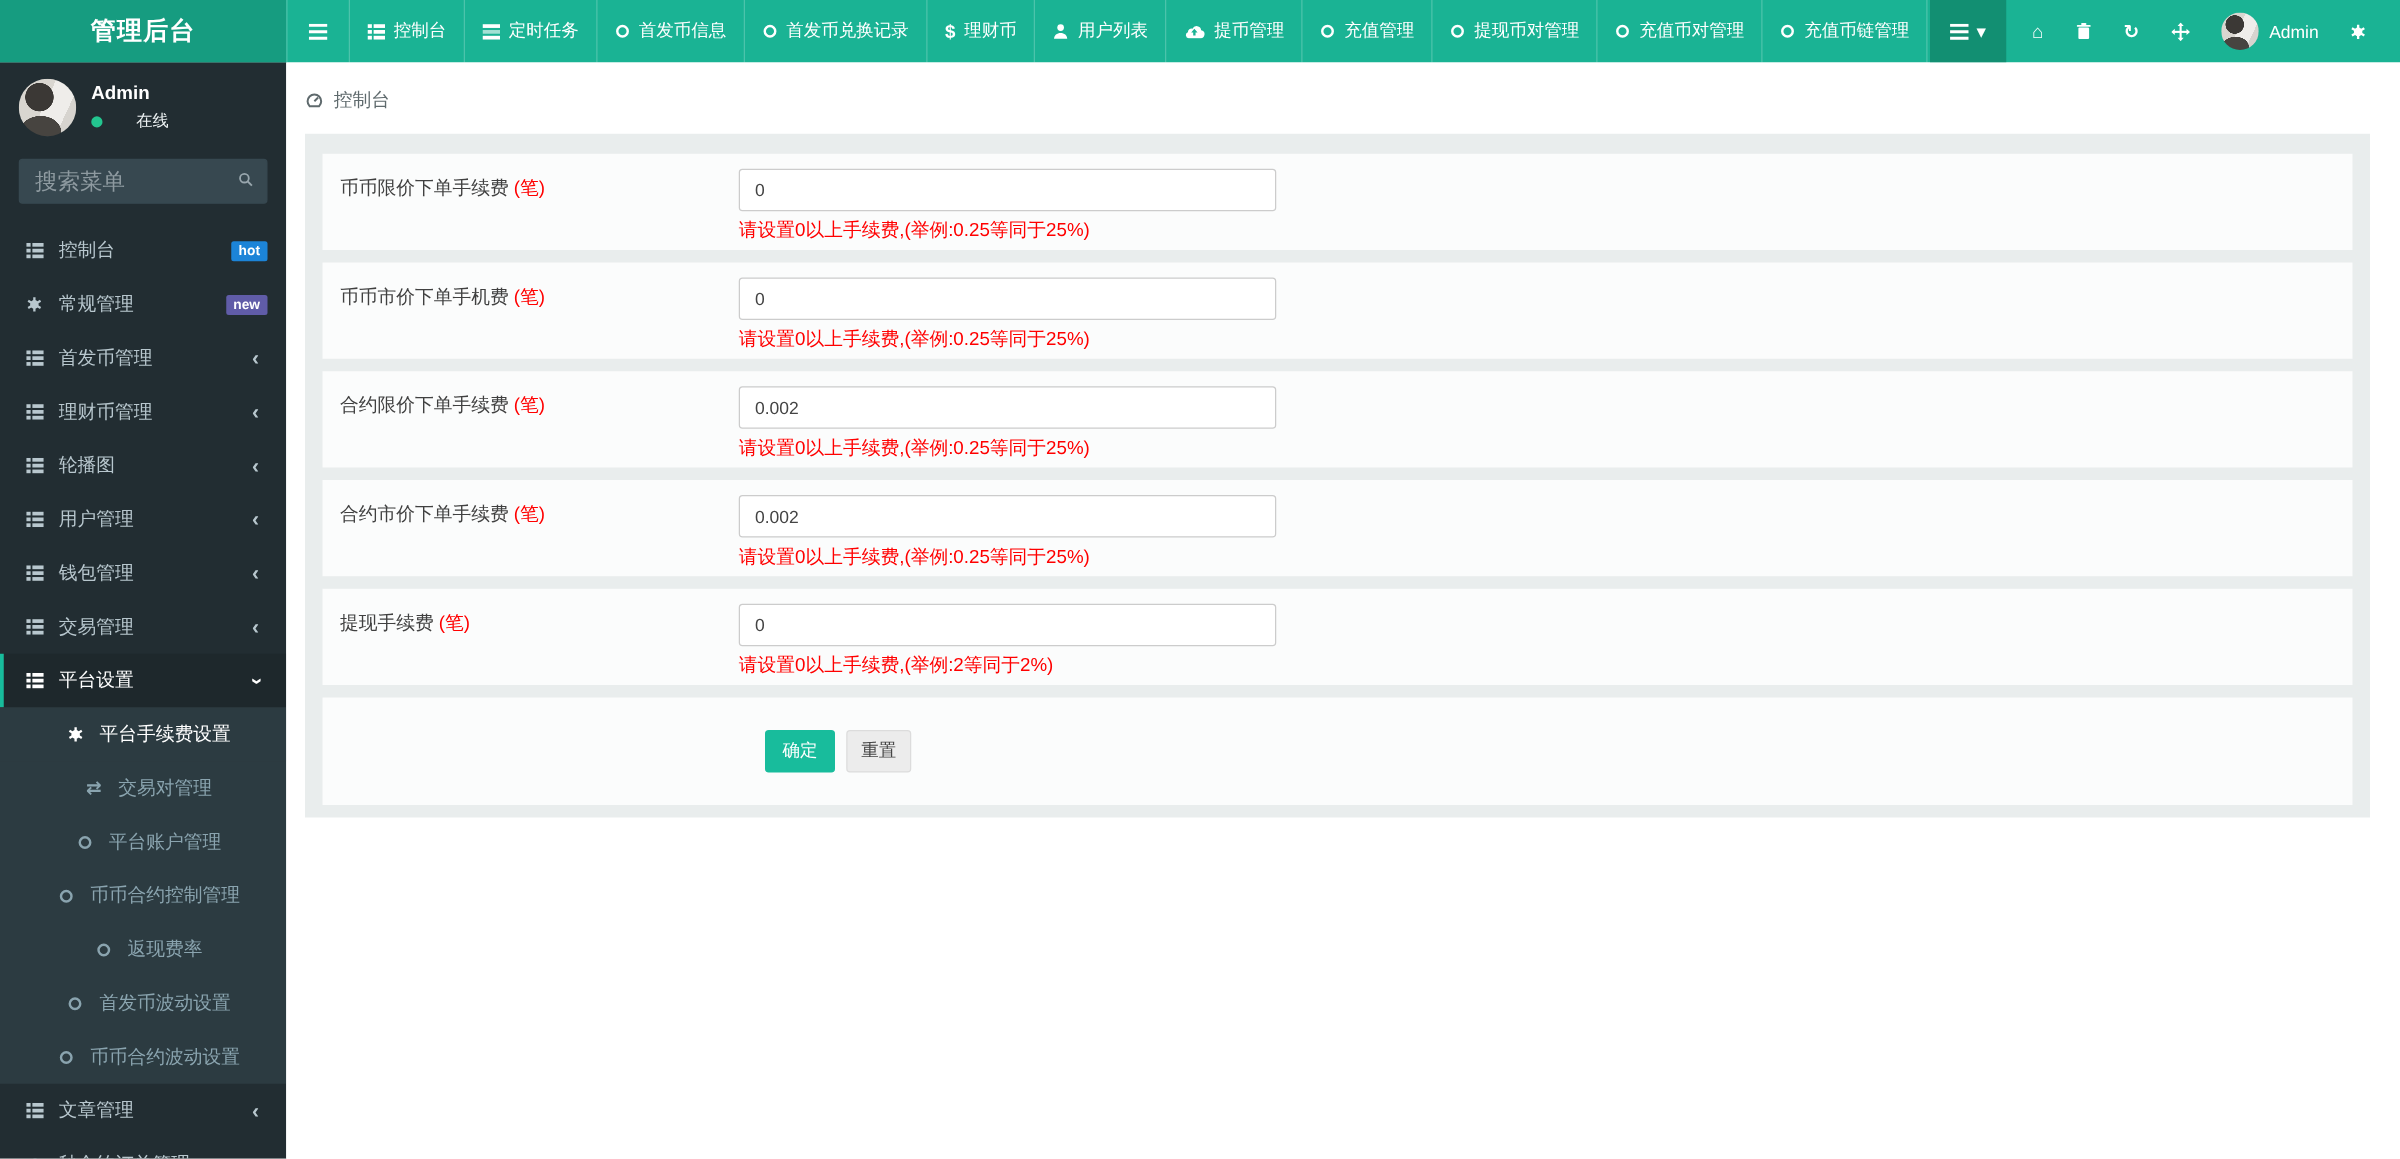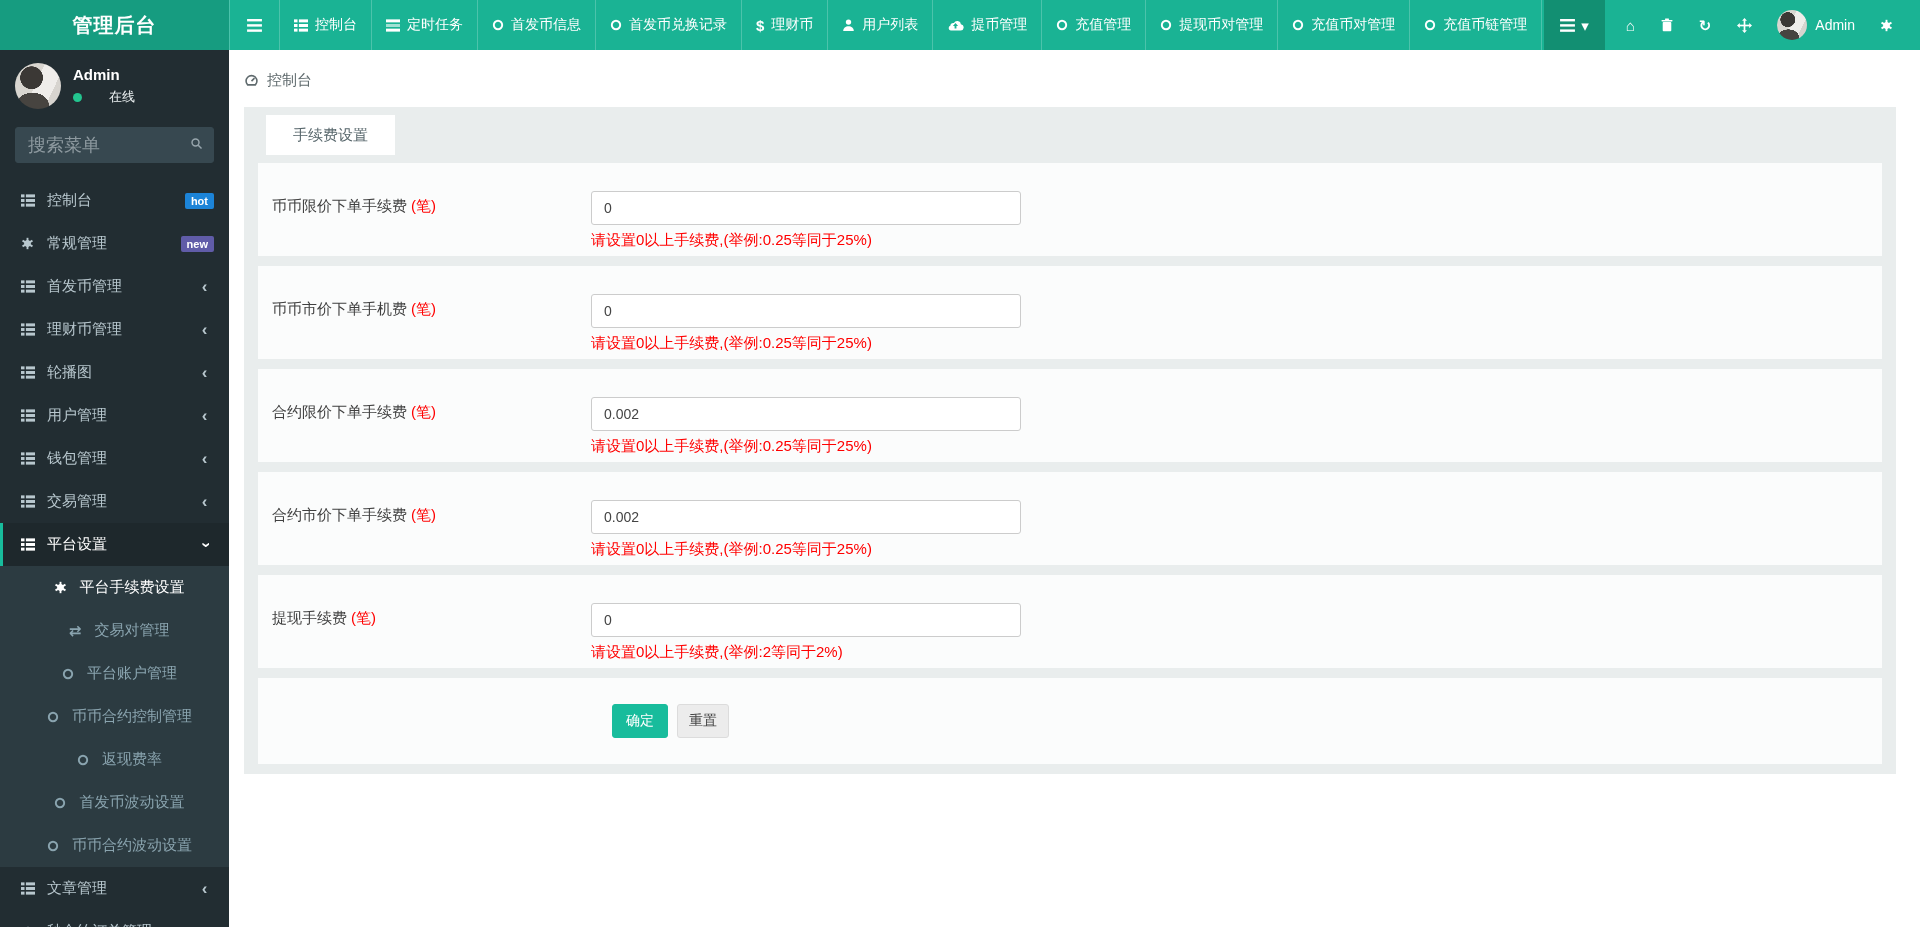--- a/index.html
+++ b/index.html
@@ -57,21 +57,21 @@
   .sub{list-style:none;margin:0;padding:0;background:var(--submenu-bg,#2c3b41);}
   .sub .mi{padding:12px 15px 12px 21px;color:var(--submenu-text,#8aa4af);border-left:none;justify-content:center;}
   .sub li.active .mi{color:#fff;background:var(--submenu-bg,#2c3b41);border-left:none;}
 
   
   main{position:absolute;left:229px;top:50px;right:0;bottom:0;background:#fff;overflow:hidden;}
   .breadcrumb{display:flex;align-items:center;gap:8px;padding:21px 15px 17px;color:#5f6a6d;font-size:15px;}
   .panel{margin:0 24px 0 15px;background:var(--panel-bg,#e9eded);padding:8px 14px 10px;}
   .tabbar{display:flex;height:40px;margin-left:8px;}
   .tab{background:#fff;padding:0 27px;line-height:40px;font-size:15px;color:#57666b;cursor:pointer;}
-  .frow{background:var(--row-bg,#fbfcfc);margin-top:10px;padding:22px 14px 6px;display:flex;}
+  .frow{background:var(--row-bg,#fbfcfc);margin-top:10px;padding:6px 14px 6px;display:flex;}
   .frow:first-of-type{margin-top:8px;}
   .lbl{width:319px;flex:0 0 auto;padding-top:12px;font-size:15px;color:var(--label-text,#404040);}
   .unit{color:var(--error-red,#ff0000);margin-left:4px;}
   .fctl{flex:1;padding-top:6px;}
   input.fee{width:430px;height:34px;box-sizing:border-box;border:1px solid var(--input-border,#ccc);border-radius:3px;
       background:#fff;color:#444;font-size:14px;padding:0 12px;outline:none;font-family:inherit;}
   .help{margin-top:6px;color:var(--error-red,#ff0000);font-size:15px;}
   .btnrow{background:var(--row-bg,#fbfcfc);margin-top:10px;padding:26px;display:flex;gap:9px;}
   .btnrow .spacer{width:319px;flex:0 0 auto;}
   .btn-ok{background:var(--accent-teal,#18bc9c);color:#fff;border:1px solid var(--accent-teal,#18bc9c);
@@ -515,23 +515,20 @@
     <div class="breadcrumb">
       <span class="icn" id="bcicon">
           <svg viewBox="0 0 16 16" width="15" height="15">
             <path d="M8 2.8A5.8 5.8 0 0 0 2.2 8.6c0 1.6.6 3 1.7 4.1h8.2a5.8 5.8 0 0 0 1.7-4.1A5.8 5.8 0 0 0 8 2.8z" fill="none" stroke="currentColor" stroke-width="1.7"></path>
             <line x1="8" y1="8.6" x2="11.2" y2="5.4" stroke="currentColor" stroke-width="1.7"></line>
           </svg>
         </span>
       <span>控制台</span>
     </div>
     <section class="panel">
-      <div class="tabbar">
-        <div class="tab">手续费设置</div>
-      </div>
       <div id="formrows">
           <div class="frow">
             <div class="lbl"><span>币币限价下单手续费</span><span class="unit">(笔)</span></div>
             <div class="fctl"><input class="fee" value="0" style=""><div class="help">请设置0以上手续费,(举例:0.25等同于25%)</div></div>
           </div>
           <div class="frow">
             <div class="lbl"><span>币币市价下单手机费</span><span class="unit">(笔)</span></div>
             <div class="fctl"><input class="fee" value="0" style=""><div class="help">请设置0以上手续费,(举例:0.25等同于25%)</div></div>
           </div>
           <div class="frow">

